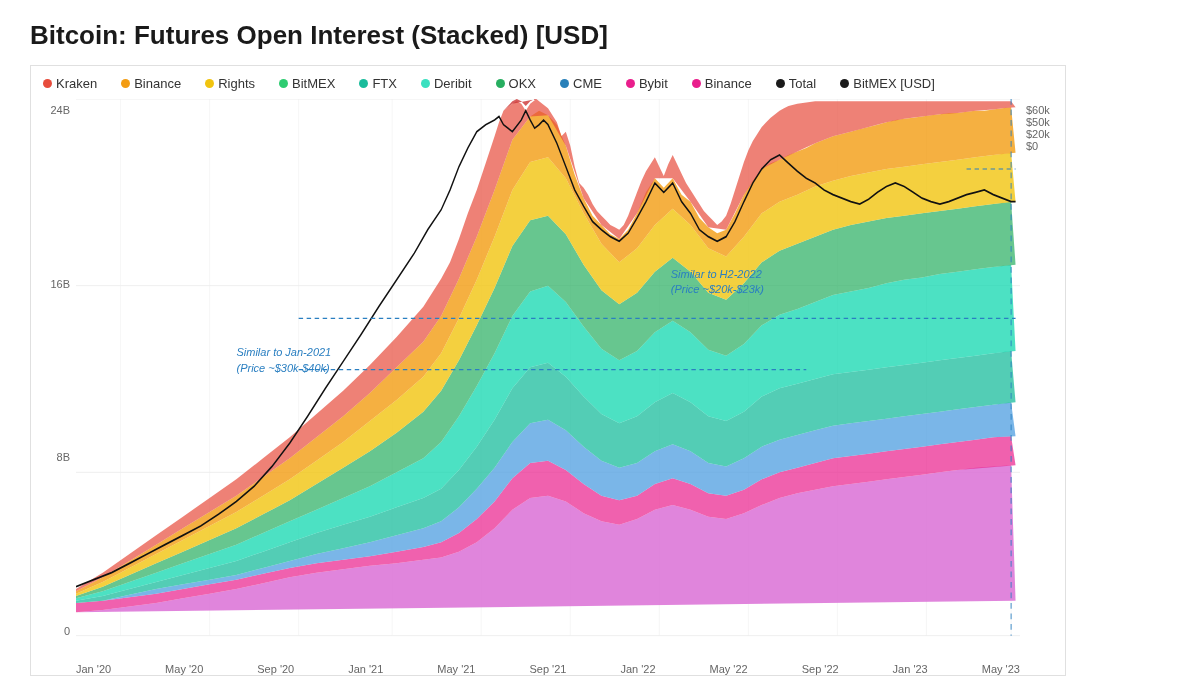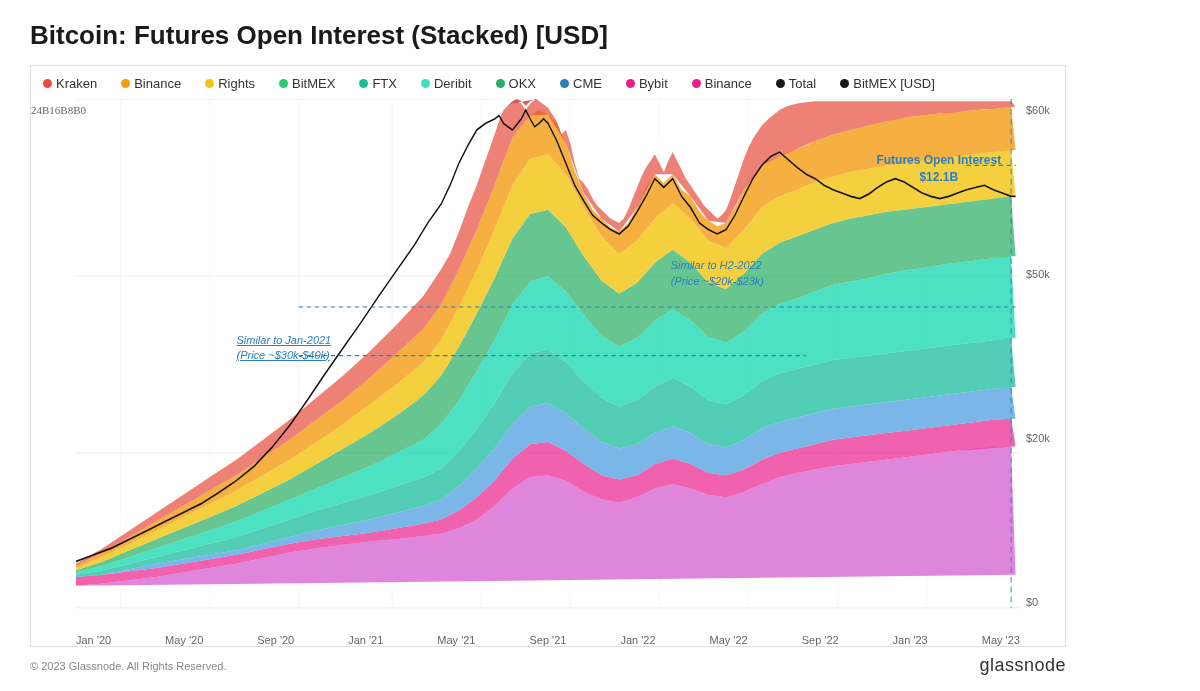--- a/index.html
+++ b/index.html
@@ -52,33 +52,32 @@
       border-radius: 50%;
     }
     .chart-area {
       flex: 1;
       position: relative;
       display: flex;
     }
     .y-axis-left {
       width: 45px;
       display: flex;
-      flex-direction: row;
+      flex-direction: column;
       justify-content: space-between;
       padding: 5px 6px 22px 0;
       font-size: 11px;
       color: #666;
       text-align: right;
-      font-family: Liberation Serif, serif;
     }
     .y-axis-right {
       width: 45px;
       display: flex;
       flex-direction: column;
-      justify-content: space-between;
+      justify-content: flex-start;
       padding: 5px 0 22px 6px;
       font-size: 11px;
       color: #666;
       text-align: left;
     }
     .chart-inner {
       flex: 1;
       position: relative;
       overflow: hidden;
     }
@@ -236,31 +235,28 @@
 
           <line x1="1000" y1="60" x2="1055" y2="60" stroke="#2a7fc1" stroke-width="1" stroke-dasharray="5,4"></line>
 
           <line x1="1050" y1="0" x2="1050" y2="460" stroke="#2a7fc1" stroke-width="1" stroke-dasharray="5,4"></line>
 
           <line x1="250" y1="232" x2="820" y2="232" stroke="#2a7fc1" stroke-width="1" stroke-dasharray="5,4"></line>
 
         </svg>
 
         
-        <div class="annotation-box" style="left:17%; top:44%; font-style:italic; font-size:11px; color:#2a7fc1;text-decoration:underline;">
+        <div class="annotation-box" style="left:17%; top:44%; font-style:italic; font-size:11px; color:#2a7fc1;">
           Similar to Jan-2021<br>(Price ~$30k-$40k)
         </div>
 
         <div class="annotation-box" style="left:63%; top:30%; font-size:11px; color:#2a7fc1;">
           Similar to H2-2022<br>(Price ~$20k-$23k)
         </div>
 
-        <div style="position:absolute; right:2%; top:10%; color:#2a7fc1; font-size:12px; line-height:1.4; text-align:center;">
-          <strong>Futures Open Interest</strong><br><strong>$12.1B</strong>
-        </div>
 
       </div>
 
       <div class="y-axis-right" id="y-right">
           <span>$60k</span>
           <span>$50k</span>
           <span>$20k</span>
           <span>$0</span>
         </div>
     </div>
@@ -273,17 +269,13 @@
         <span>May '21</span>
         <span>Sep '21</span>
         <span>Jan '22</span>
         <span>May '22</span>
         <span>Sep '22</span>
         <span>Jan '23</span>
         <span>May '23</span>
       </div>
   </div>
 
-  <div class="footer">
-    <span>© 2023 Glassnode. All Rights Reserved.</span>
-    <span class="glassnode-logo">glassnode</span>
-  </div>
 </div>
 
 </body></html>

